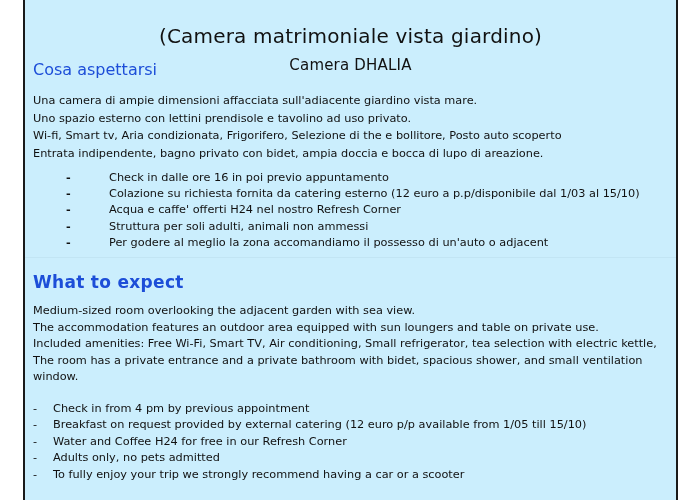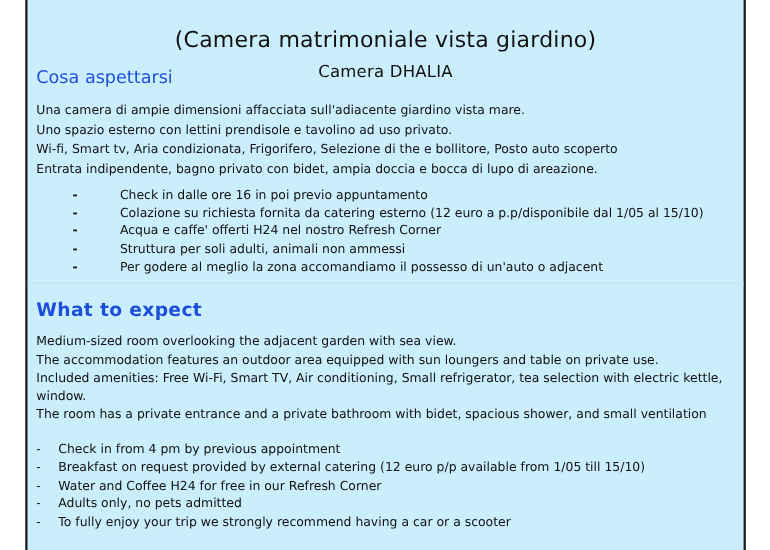--- a/index.html
+++ b/index.html
@@ -125,21 +125,21 @@
     <div>Entrata indipendente, bagno privato con bidet, ampia doccia e bocca di lupo di areazione.</div>
   </div>
 
   <div class="bullets-it">
     <div class="row">
       <span class="dash">-</span>
       <span class="txt">Check in dalle ore 16 in poi previo appuntamento</span>
     </div>
     <div class="row">
       <span class="dash">-</span>
-      <span class="txt">Colazione su richiesta fornita da catering esterno (12 euro a p.p/disponibile dal 1/05 al 15/10)</span>
+      <span class="txt">Colazione su richiesta fornita da catering esterno (12 euro a p.p/disponibile dal 1/03 al 15/10)</span>
     </div>
     <div class="row">
       <span class="dash">-</span>
       <span class="txt">Acqua e caffe' offerti H24 nel nostro Refresh Corner</span>
     </div>
     <div class="row">
       <span class="dash">-</span>
       <span class="txt">Struttura per soli adulti, animali non ammessi</span>
     </div>
     <div class="row">
@@ -149,22 +149,22 @@
   </div>
 
   <div class="divider"></div>
 
   <div class="section-heading h2">What to expect</div>
 
   <div class="para p2">
     <div>Medium-sized room overlooking the adjacent garden with sea view.</div>
     <div>The accommodation features an outdoor area equipped with sun loungers and table on private use.</div>
     <div>Included amenities: Free Wi-Fi, Smart TV, Air conditioning, Small refrigerator, tea selection with electric kettle,</div>
+    <div>The room has a private entrance and a private bathroom with bidet, spacious shower, and small ventilation</div>
     <div>window.</div>
-    <div>The room has a private entrance and a private bathroom with bidet, spacious shower, and small ventilation</div>
   </div>
 
   <div class="bullets-en">
     <div class="row">
       <span class="dash">-</span>
       <span class="txt">Check in from 4 pm by previous appointment</span>
     </div>
     <div class="row">
       <span class="dash">-</span>
       <span class="txt">Breakfast on request provided by external catering (12 euro p/p available from 1/05 till 15/10)</span>

